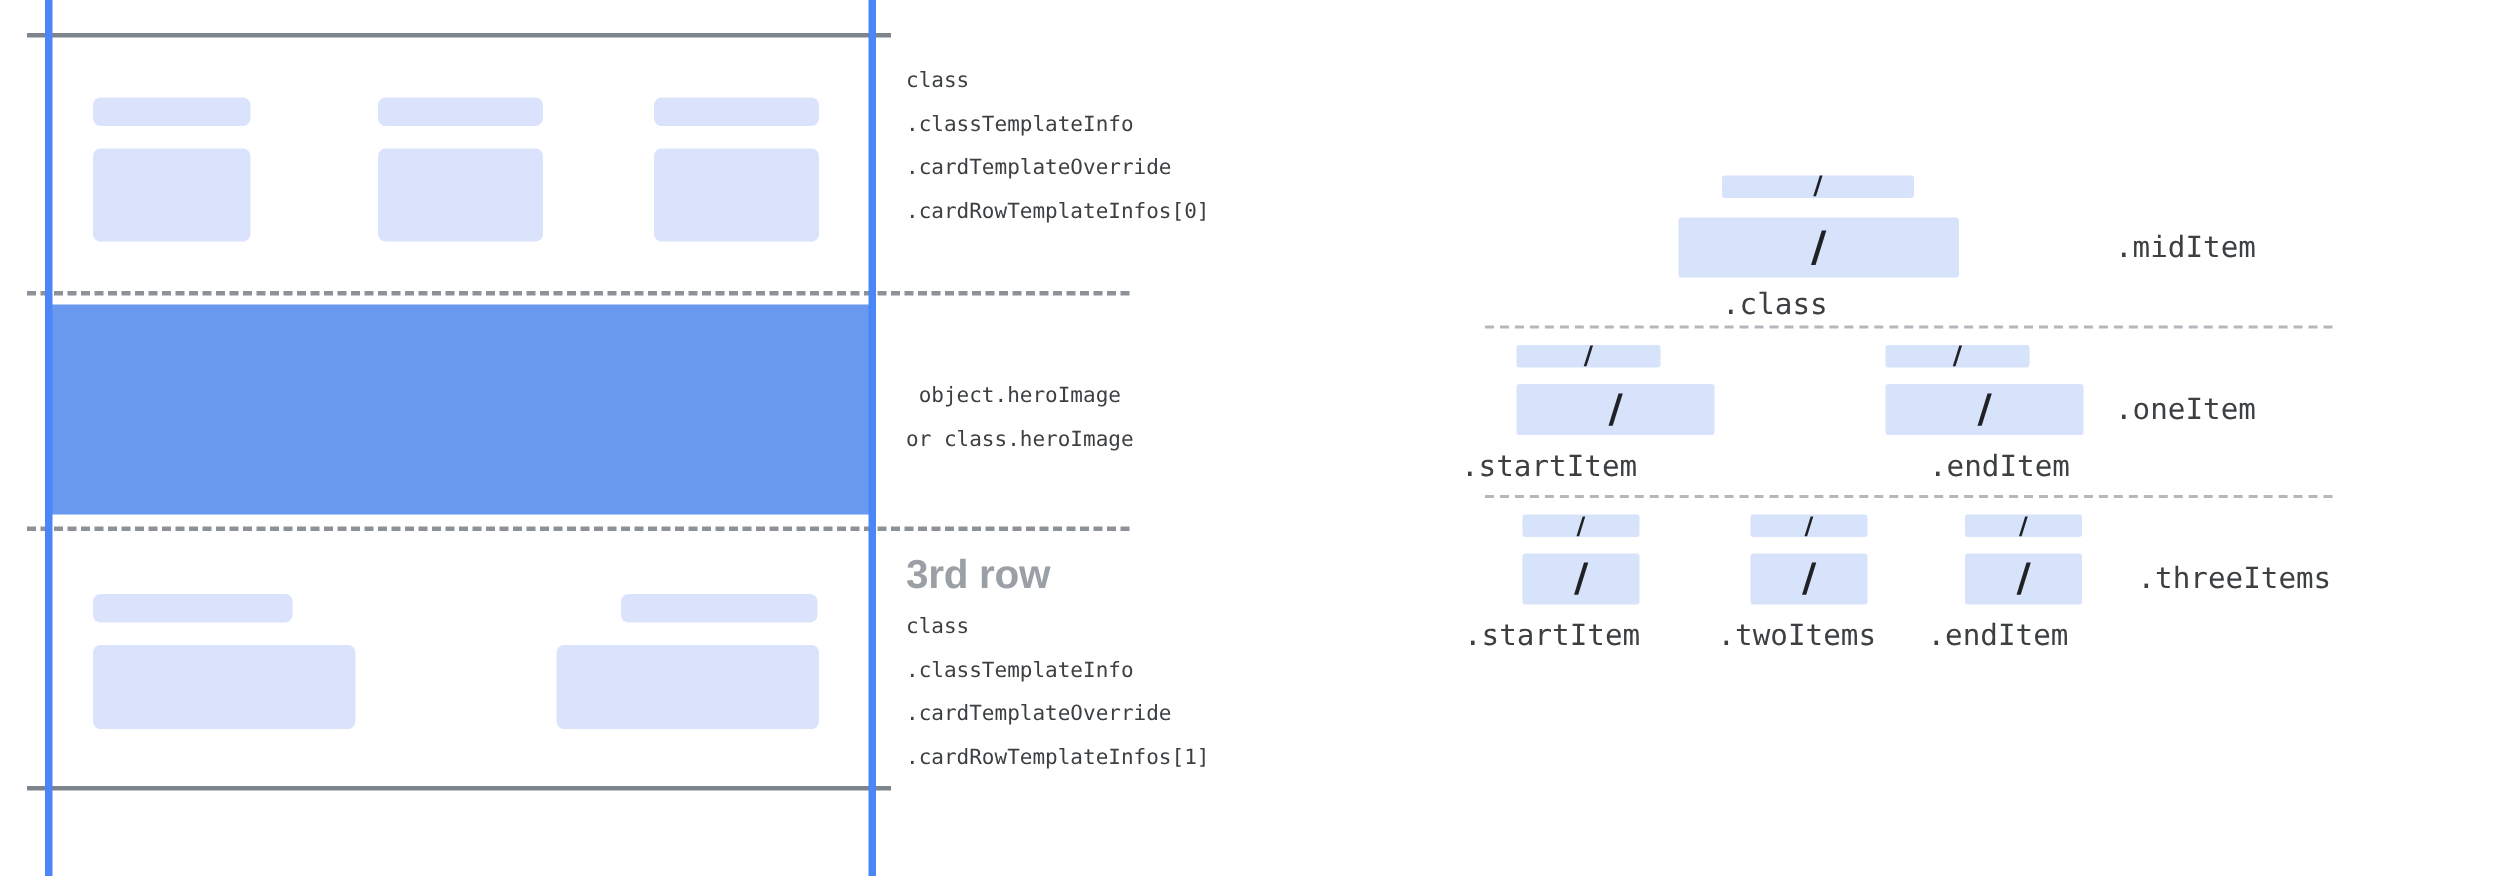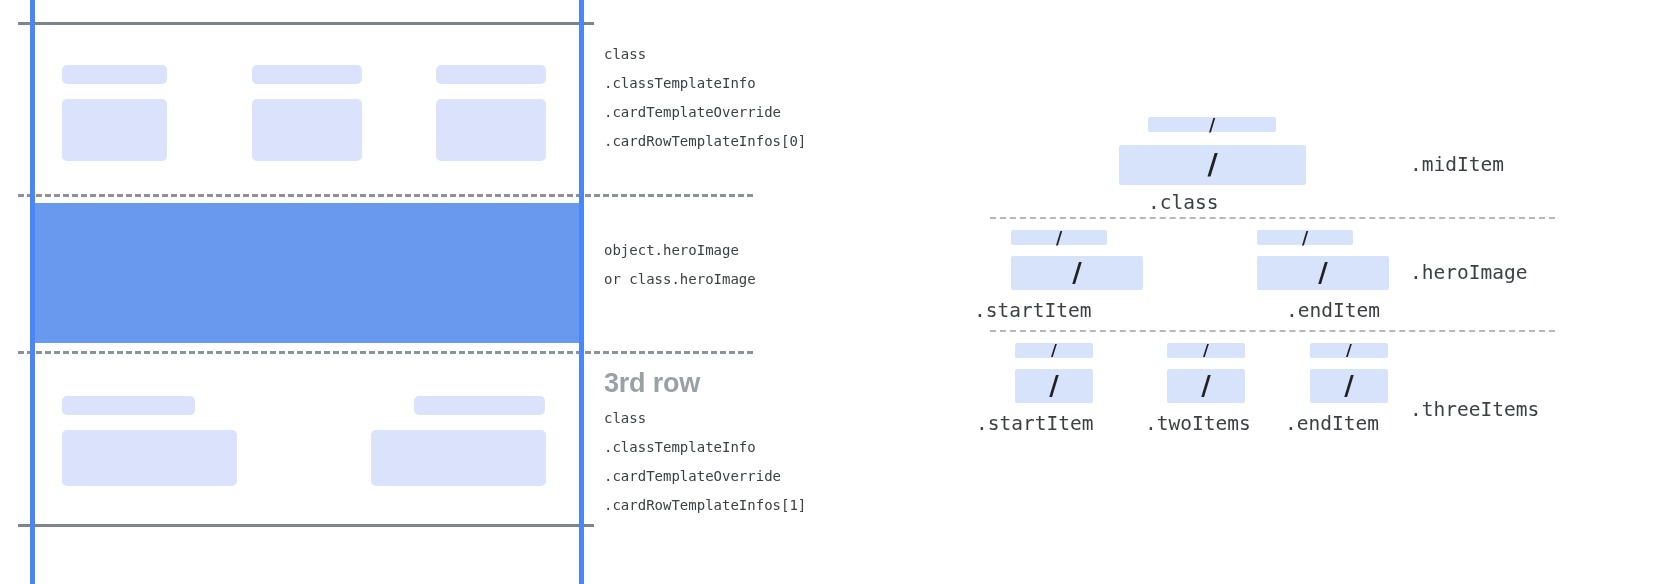--- a/index.html
+++ b/index.html
@@ -164,21 +164,21 @@
   <div class="vline right"></div>
 </div>
 
 <div class="txt-col" style="top:33px;">
   <div class="mono-block" style="margin-top:7px;">class
 .classTemplateInfo
 .cardTemplateOverride
 .cardRowTemplateInfos[0]</div>
 </div>
 
-<div class="txt-col" style="top:236px;">
+<div class="txt-col" style="top:250px;text-align:center;">
   <div class="mono-block">object.heroImage
 or class.heroImage</div>
 </div>
 
 <div class="txt-col" style="top:370px;">
   <div class="row-heading">3rd row</div>
   <div class="mono-block" style="margin-top:7px;">class
 .classTemplateInfo
 .cardTemplateOverride
 .cardRowTemplateInfos[1]</div>
@@ -209,21 +209,21 @@
     <div class="sub-label" style="left:14px; top:299px;">.startItem</div>
 
     <div class="bar" style="left:297px; top:230px; width:96px; height:15px;">
       <span class="slash" style="font-size:17px;">/</span>
     </div>
     <div class="bar" style="left:297px; top:256px; width:132px; height:34px;">
       <span class="slash" style="font-size:26px;">/</span>
     </div>
     <div class="sub-label" style="left:326px; top:299px;">.endItem</div>
 
-    <div class="group-label" style="left:450px; top:261px;">.heroImage</div>
+    <div class="group-label" style="left:450px; top:261px;">.oneItem</div>
   </div>
 
   <div class="sep-dotted" style="top:330px;"></div>
 
   <div>
     <div class="bar" style="left:55px; top:343px; width:78px; height:15px;">
       <span class="slash" style="font-size:16px;">/</span>
     </div>
     <div class="bar" style="left:55px; top:369px; width:78px; height:34px;">
       <span class="slash" style="font-size:26px;">/</span>
@@ -239,15 +239,15 @@
     <div class="sub-label" style="left:185px; top:412px;">.twoItems</div>
 
     <div class="bar" style="left:350px; top:343px; width:78px; height:15px;">
       <span class="slash" style="font-size:16px;">/</span>
     </div>
     <div class="bar" style="left:350px; top:369px; width:78px; height:34px;">
       <span class="slash" style="font-size:26px;">/</span>
     </div>
     <div class="sub-label" style="left:325px; top:412px;">.endItem</div>
 
-    <div class="group-label" style="left:450px; top:374px;margin-top:24px;">.threeItems</div>
+    <div class="group-label" style="left:465px; top:374px;">.threeItems</div>
   </div>
 </div>
 
 </body></html>

